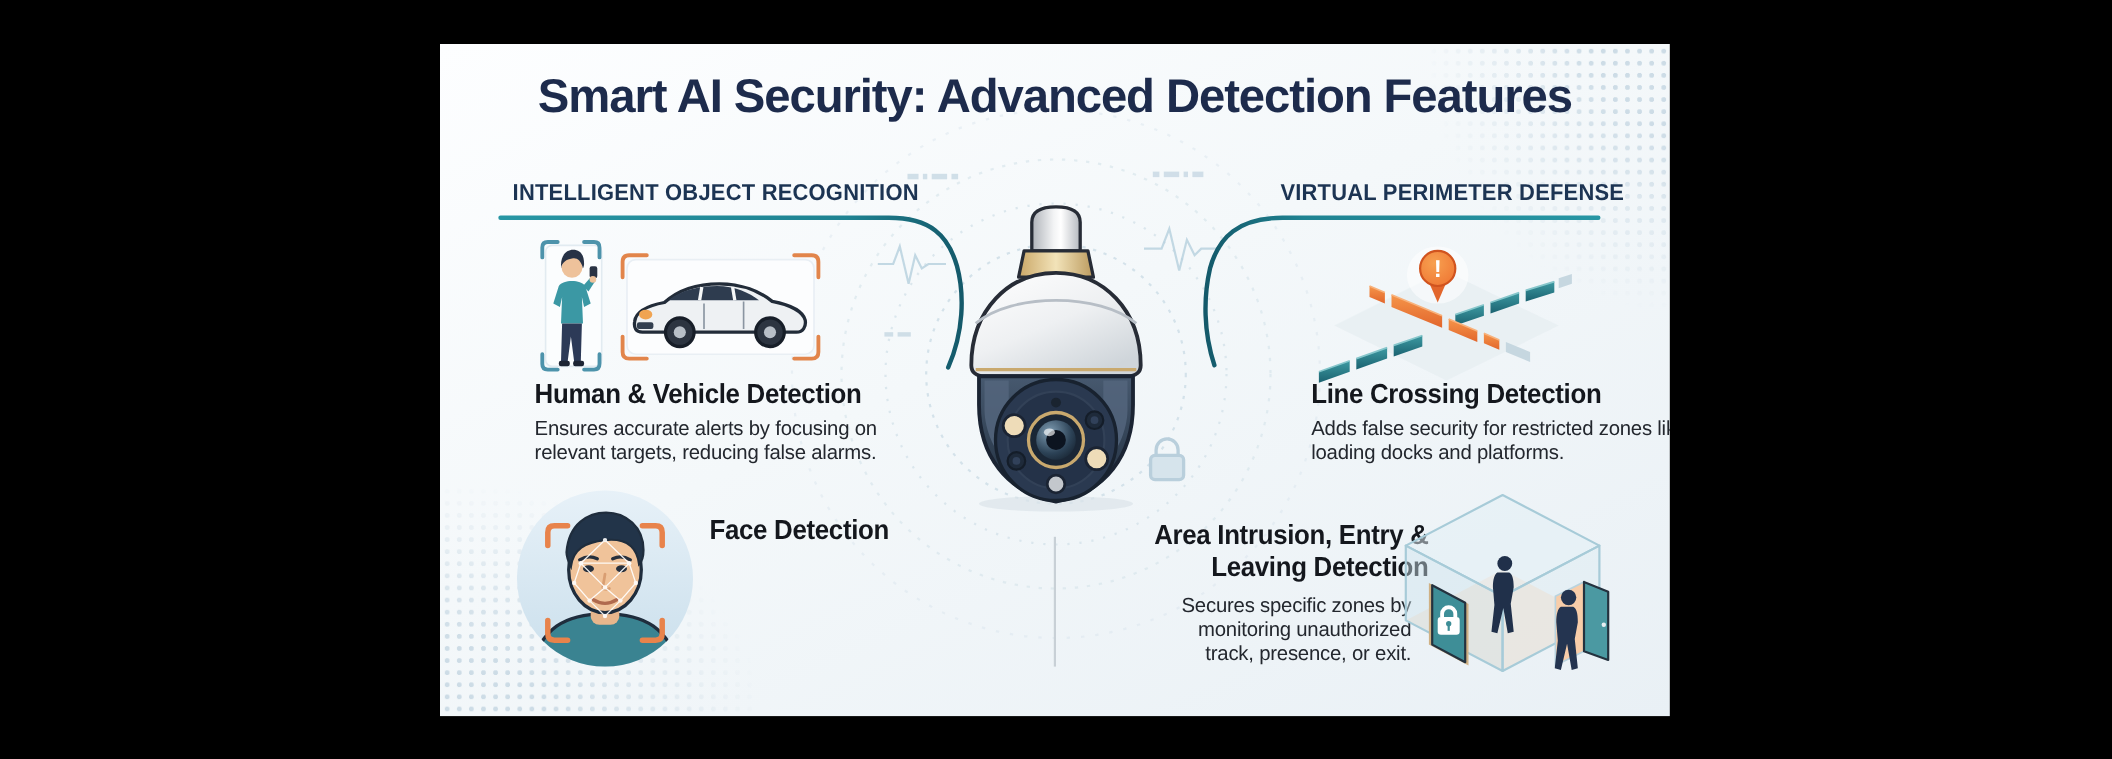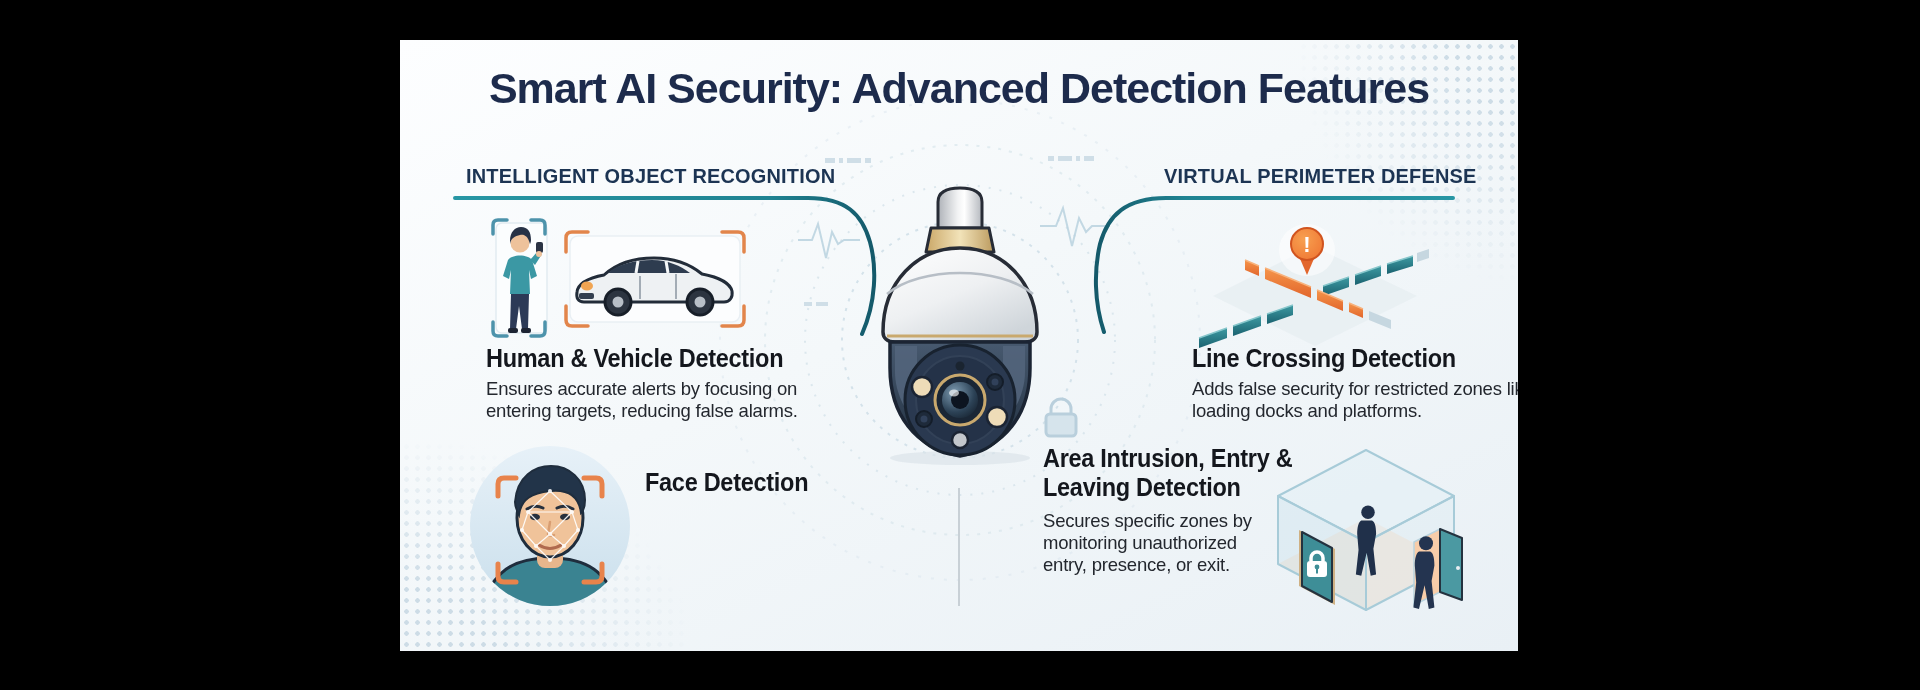--- a/index.html
+++ b/index.html
@@ -177,21 +177,21 @@
       <rect x="91" y="79" width="15" height="6" rx="2" fill="#333f4f"></rect>
       <circle cx="130" cy="88" r="13" fill="#2c3440" stroke="#171e28" stroke-width="3"></circle>
       <circle cx="130" cy="88" r="5.5" fill="#b8bfc7"></circle>
       <circle cx="212" cy="88" r="13" fill="#2c3440" stroke="#171e28" stroke-width="3"></circle>
       <circle cx="212" cy="88" r="5.5" fill="#b8bfc7"></circle>
     </g>
   </svg>
 
   <div class="feat" style="left:66px;top:304px;width:360px;margin-left:20px;">
     <div class="feat-title nowrap">Human &amp; Vehicle Detection</div>
-    <p class="feat-desc" style="width:345px;">Ensures accurate alerts by focusing on entering targets, reducing false alarms.</p>
+    <p class="feat-desc" style="width:345px;">Ensures accurate alerts by focusing on relevant targets, reducing false alarms.</p>
   </div>
 
   <svg class="abs" style="left:66px;top:402px;" width="168" height="168" viewBox="0 0 168 168">
     <defs>
       <linearGradient id="fc" x1="0" y1="0" x2="0" y2="1">
         <stop offset="0" stop-color="#e7f1f8"></stop>
             <stop offset="1" stop-color="#cadfec"></stop>
       </linearGradient>
       <clipPath id="fclip">
             <circle cx="84" cy="84" r="80"></circle>
@@ -275,23 +275,23 @@
       <circle cx="112" cy="26" r="16" fill="url(#pin)" stroke="#d1541f" stroke-width="2"></circle>
       <text x="112" y="34" text-anchor="middle" font-size="22" font-weight="bold" fill="#ffffff" font-family="Liberation Sans, sans-serif">!</text>
     </g>
   </svg>
 
   <div class="feat" style="left:792px;top:304px;width:370px;">
     <div class="feat-title nowrap">Line Crossing Detection</div>
     <p class="feat-desc" style="width:355px;">Adds false security for restricted zones like loading docks and platforms.</p>
   </div>
 
-  <div class="feat" style="left:643px;top:404px;width:300px;">
+  <div class="feat" style="left:643px;top:433px;width:300px;text-align:right;">
     <div class="feat-title" style="width:272px;line-height:1.15;">Area Intrusion, Entry &amp; Leaving Detection</div>
-    <p class="feat-desc" style="width:240px;margin-top:8px;">Secures specific zones by monitoring unauthorized entry, presence, or exit.</p>
+    <p class="feat-desc" style="width:240px;margin-top:8px;">Secures specific zones by monitoring unauthorized track, presence, or exit.</p>
   </div>
 
   <svg class="abs" style="left:868px;top:404px;" width="196" height="172" viewBox="0 0 196 172">
     <polygon points="98,74 186,120 98,166 10,120" fill="#f5dcc8" opacity=".6"></polygon>
     <polygon points="98,6 186,52 98,98 10,52" fill="#e2f0f5" fill-opacity=".5" stroke="#a7cbd8" stroke-width="2" stroke-linejoin="round"></polygon>
     <polygon points="10,52 98,98 98,166 10,120" fill="#cfe4ed" fill-opacity=".45" stroke="#a7cbd8" stroke-width="2" stroke-linejoin="round"></polygon>
     <polygon points="186,52 98,98 98,166 186,120" fill="#d9ebf2" fill-opacity=".35" stroke="#a7cbd8" stroke-width="2" stroke-linejoin="round"></polygon>
     <g>
       <polygon points="31,86 67,105 67,161 31,142" fill="#cfb184"></polygon>
       <polygon points="34,88 64,104 64,158 34,142" fill="#3e8e97" stroke="#24323f" stroke-width="2" stroke-linejoin="round"></polygon>

